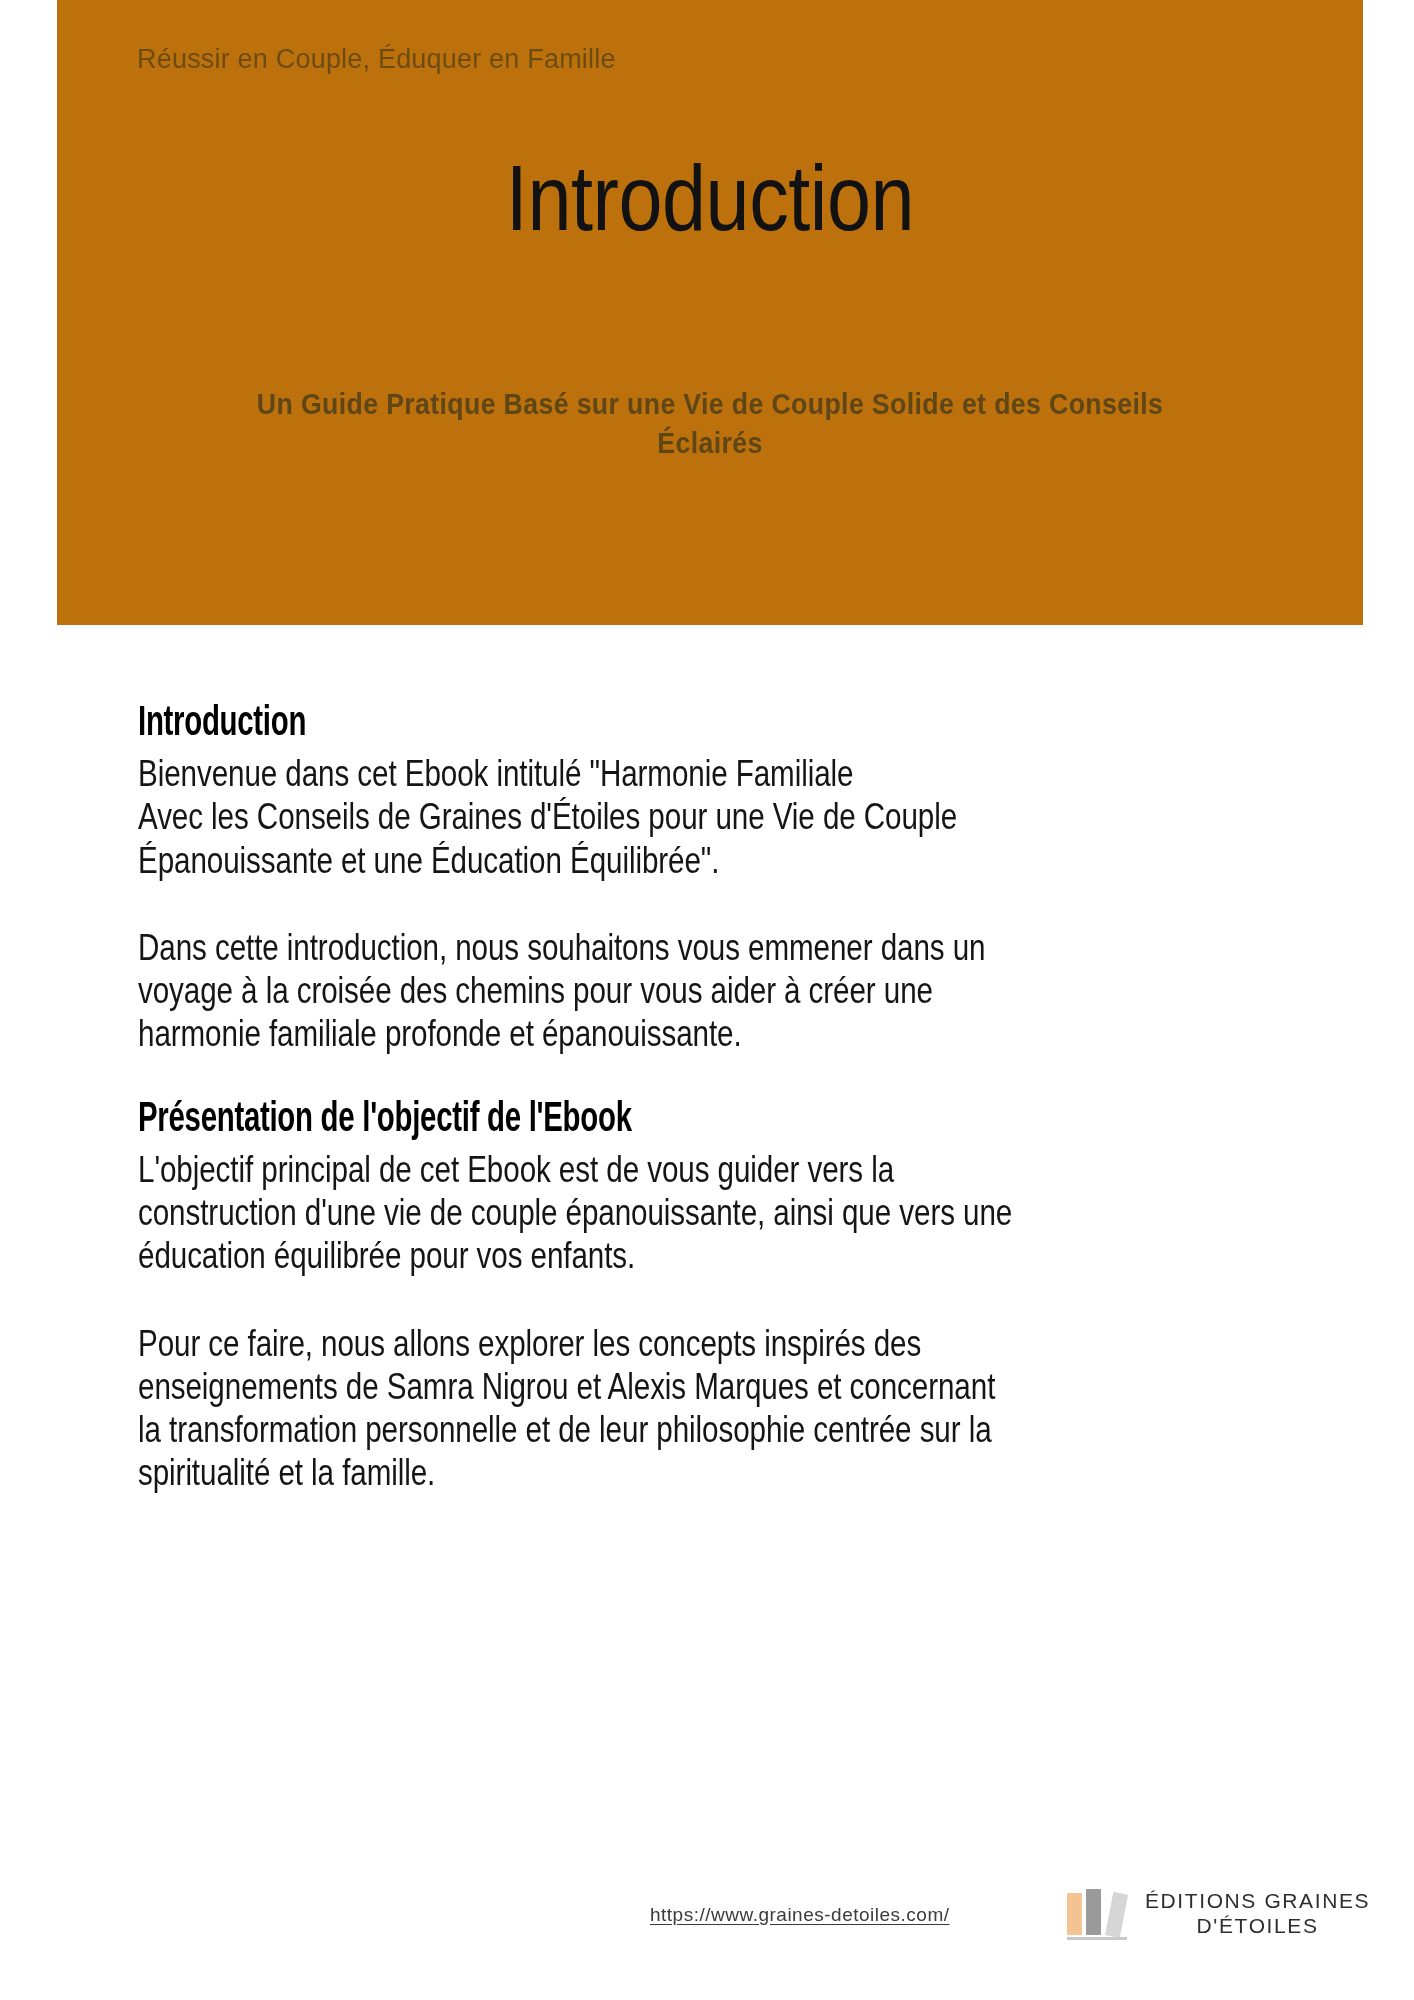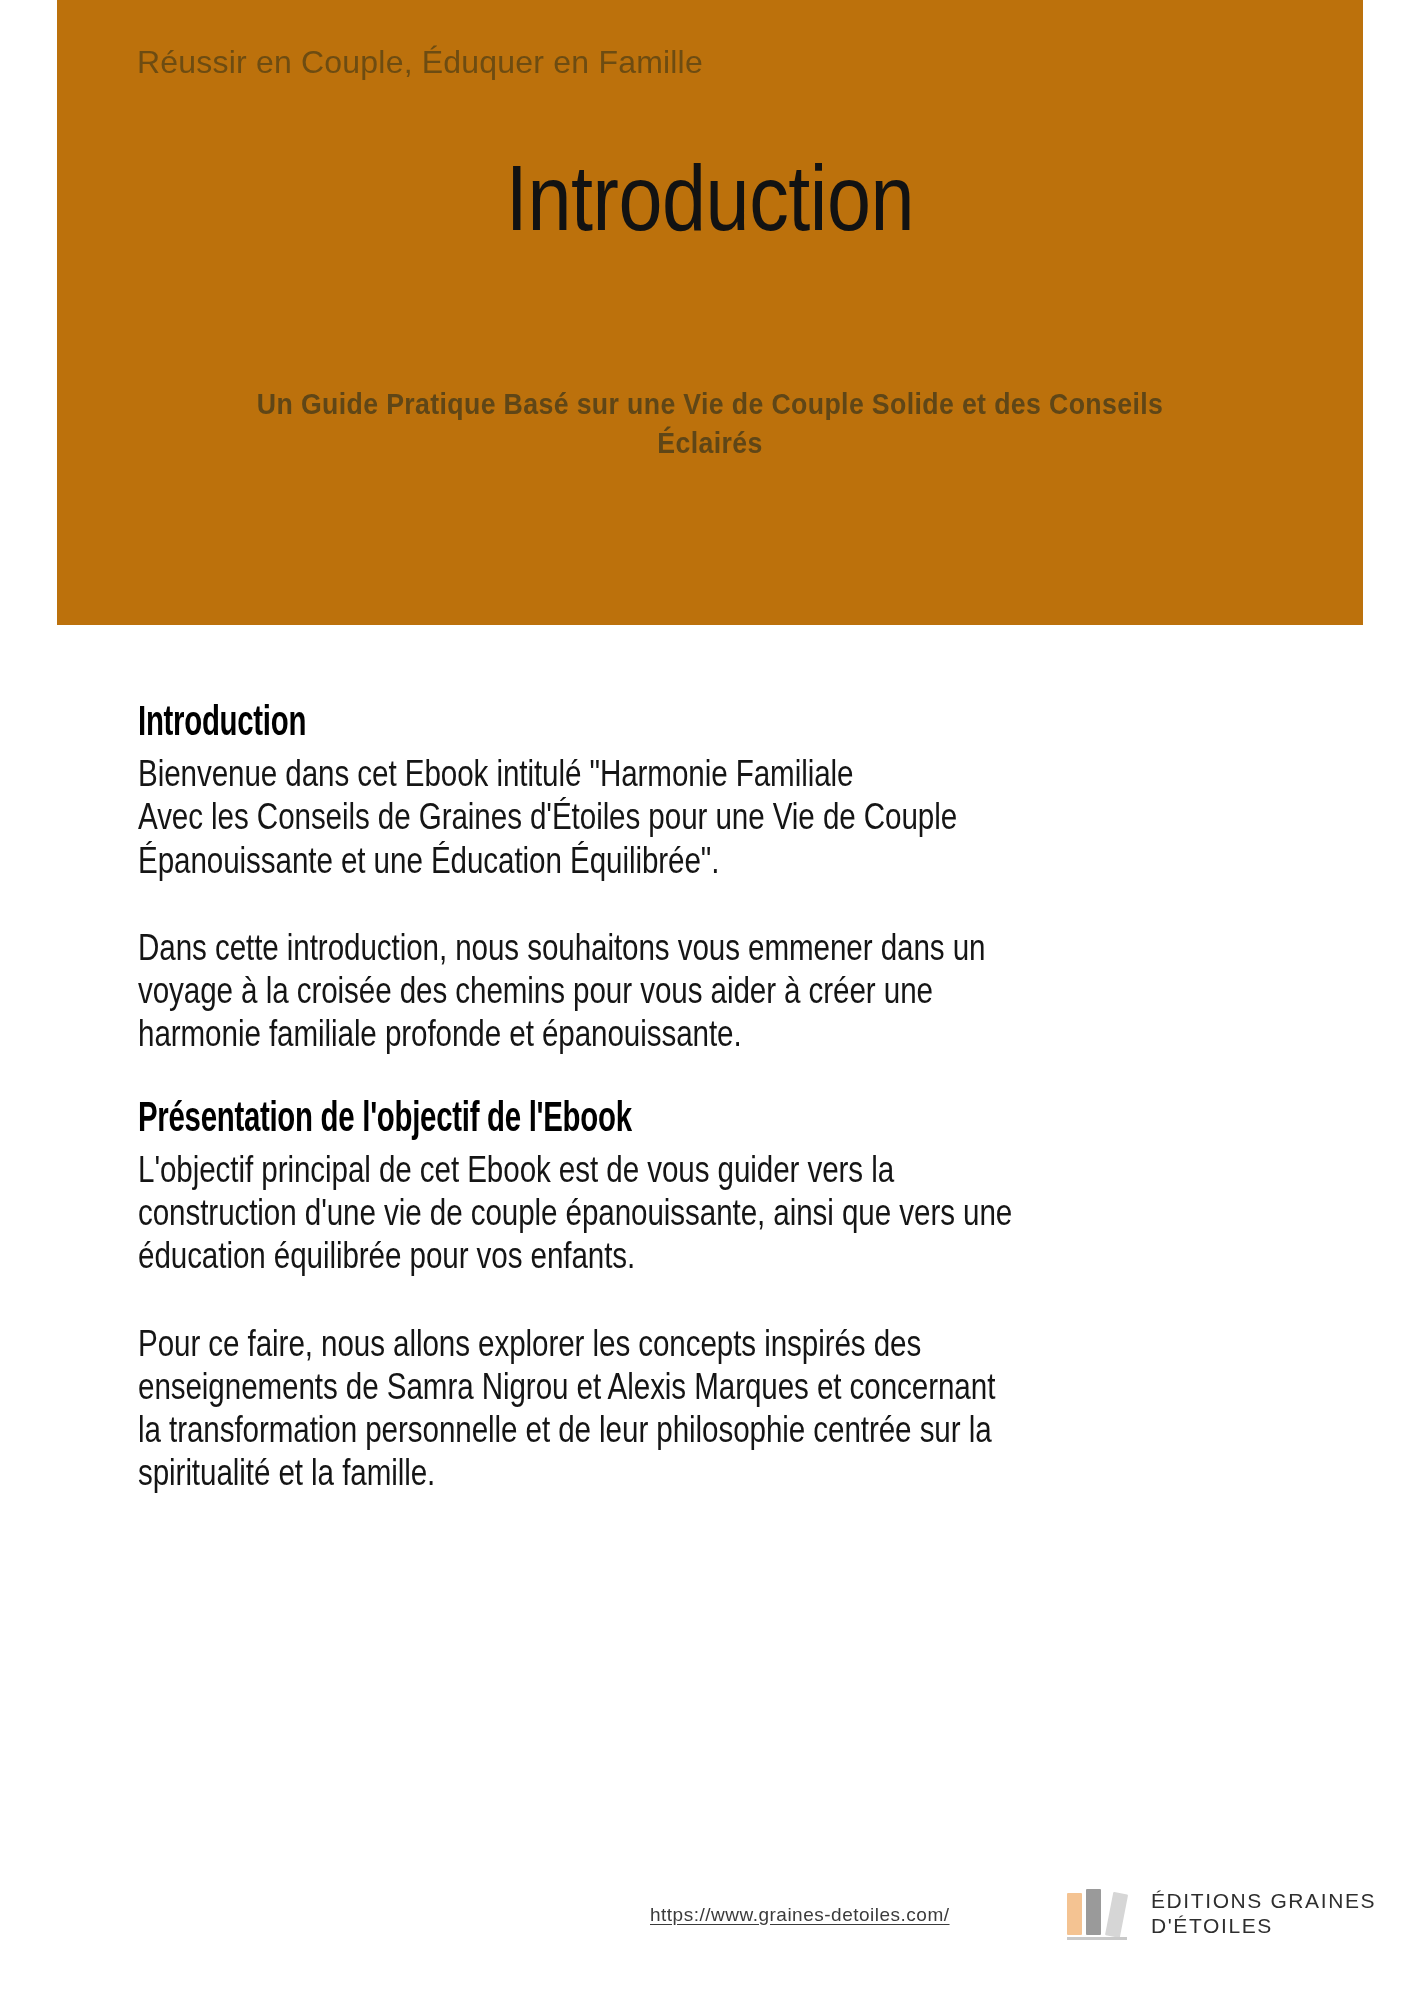--- a/index.html
+++ b/index.html
@@ -32,21 +32,21 @@
     width: 1306px;
     height: 625px;
     background: #bc710c;
     box-sizing: border-box;
   }
 
   .hero-eyebrow {
     position: absolute;
     left: 80px;
     top: 44px;
-    font-size: 32px;
+    font-size: 27px;
     font-weight: 400;
     letter-spacing: 0.2px;
     color: #6d4c12;
     white-space: nowrap;
   }
 
   .hero-title {
     position: absolute;
     left: 0;
     right: 0;
@@ -139,21 +139,22 @@
     text-underline-offset: 3px;
     white-space: nowrap;
   }
 
   .footer-logo {
     position: absolute;
     left: 1035px;
     top: 10px;
     display: flex;
     align-items: center;
-    gap: 22px;
+    gap: 16px;
+    text-align: center;
   }
 
   .logo-books {
     position: relative;
     width: 62px;
     height: 52px;
   }
   .logo-books .book {
     position: absolute;
     bottom: 5px;

